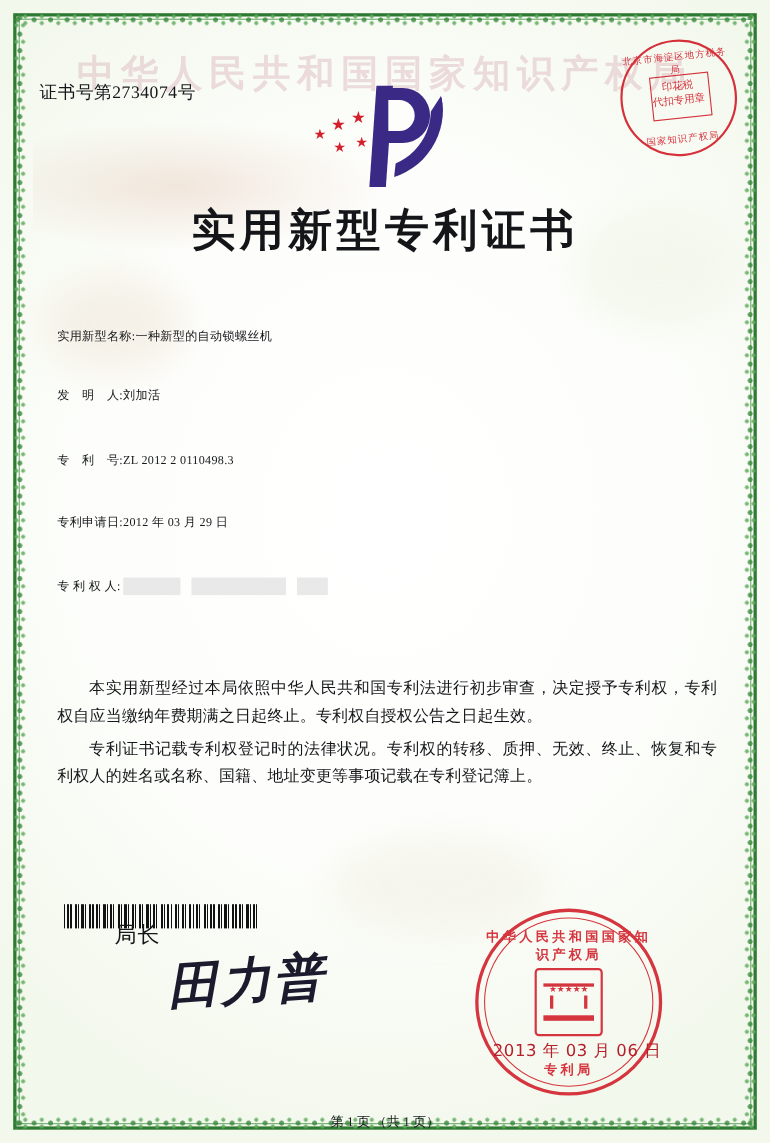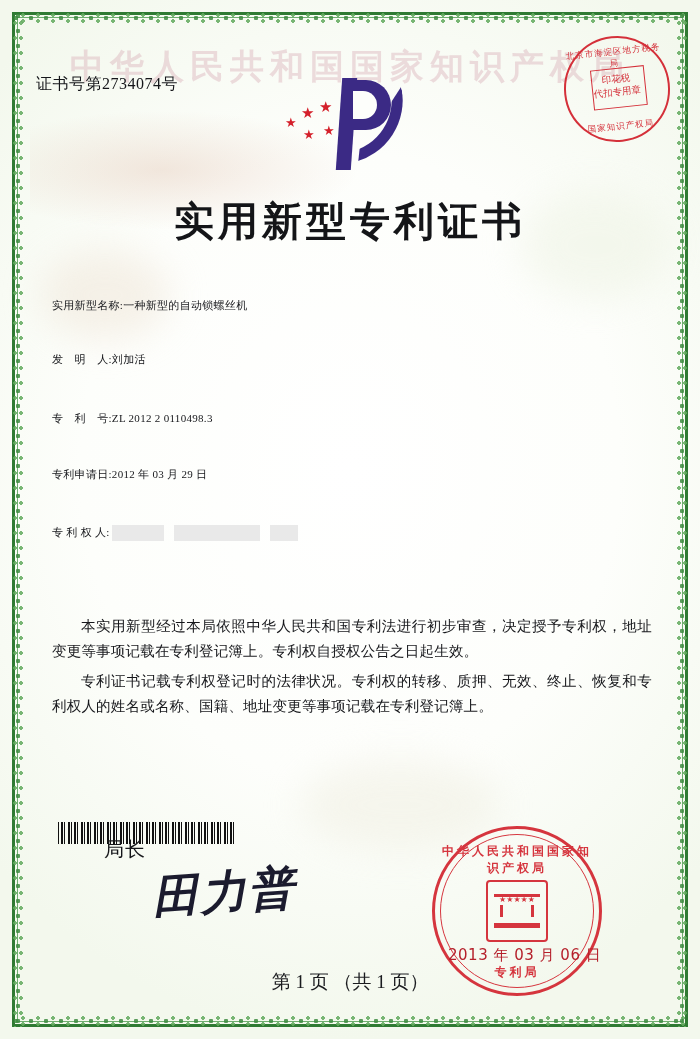--- a/index.html
+++ b/index.html
@@ -148,21 +148,20 @@
     border:1.5px solid #d2202b;
   }
 
   
   .title {
     position:absolute; left:0; right:0; top:182px;
     text-align:center;
     font-size:40px; font-weight:700; letter-spacing:4px;
     color:#141518;
     font-family:"DejaVu Sans", sans-serif;
-    margin-top:12px;
   }
 
   
   .field {
     position:absolute; left:52px;
     font-size:11px; color:#16171b; letter-spacing:.3px;
     white-space:nowrap;
   }
   .f-name   { top:298px; }
   .f-inv    { top:352px; }
@@ -249,22 +248,22 @@
     font-size:8px; color:#d2202b; font-family:"DejaVu Sans", sans-serif;
   }
   .stamp-date {
     position:absolute; left:448px; top:946px;
     font-size:15px; color:#b5202b; letter-spacing:.5px;
     font-family:"DejaVu Sans", sans-serif;
   }
 
   
   .footer {
-    position:absolute; left:0; right:0; bottom:44px;
-    text-align:center; font-size:19px; color:#1a1b1f;
+    position:absolute; left:0; right:0; bottom:10px;
+    text-align:center; font-size:12px; color:#1a1b1f;
   }
 </style>
 </head>
 <body>
 
 <div class="page">
 
   <div class="blotch" style="left:40px; top:250px; width:130px; height:90px; background:#efe6d8;"></div>
   <div class="blotch" style="left:520px; top:190px; width:150px; height:110px; background:#eef3e4;"></div>
   <div class="blotch" style="left:300px; top:760px; width:200px; height:90px; background:#f0efe2;"></div>
@@ -324,21 +323,21 @@
     <div class="field f-appdt">
       <span>专利申请日:</span><span>2012 年 03 月 29 日</span>
     </div>
 
     <div class="field f-owner">
       <span>专 利 权 人:</span><span></span><span class="redacted r1"></span><span class="redacted r2"></span><span class="redacted r3"></span>
     </div>
 
 
     <div class="body">
-      <p>本实用新型经过本局依照中华人民共和国专利法进行初步审查，决定授予专利权，地址变更等事项记载在专利登记簿上。专利权自授权公告之日起生效。</p>
+      <p>本实用新型经过本局依照中华人民共和国专利法进行初步审查，决定授予专利权，专利权自应当缴纳年费期满之日起终止。专利权自授权公告之日起生效。</p>
       <p>专利证书记载专利权登记时的法律状况。专利权的转移、质押、无效、终止、恢复和专利权人的姓名或名称、国籍、地址变更等事项记载在专利登记簿上。</p>
     </div>
 
     <div class="barcode"></div>
 
     <div class="director">局长</div>
     <div class="signature">田力普</div>
 
     <div class="stamp-br">
       <div class="ring"></div>

